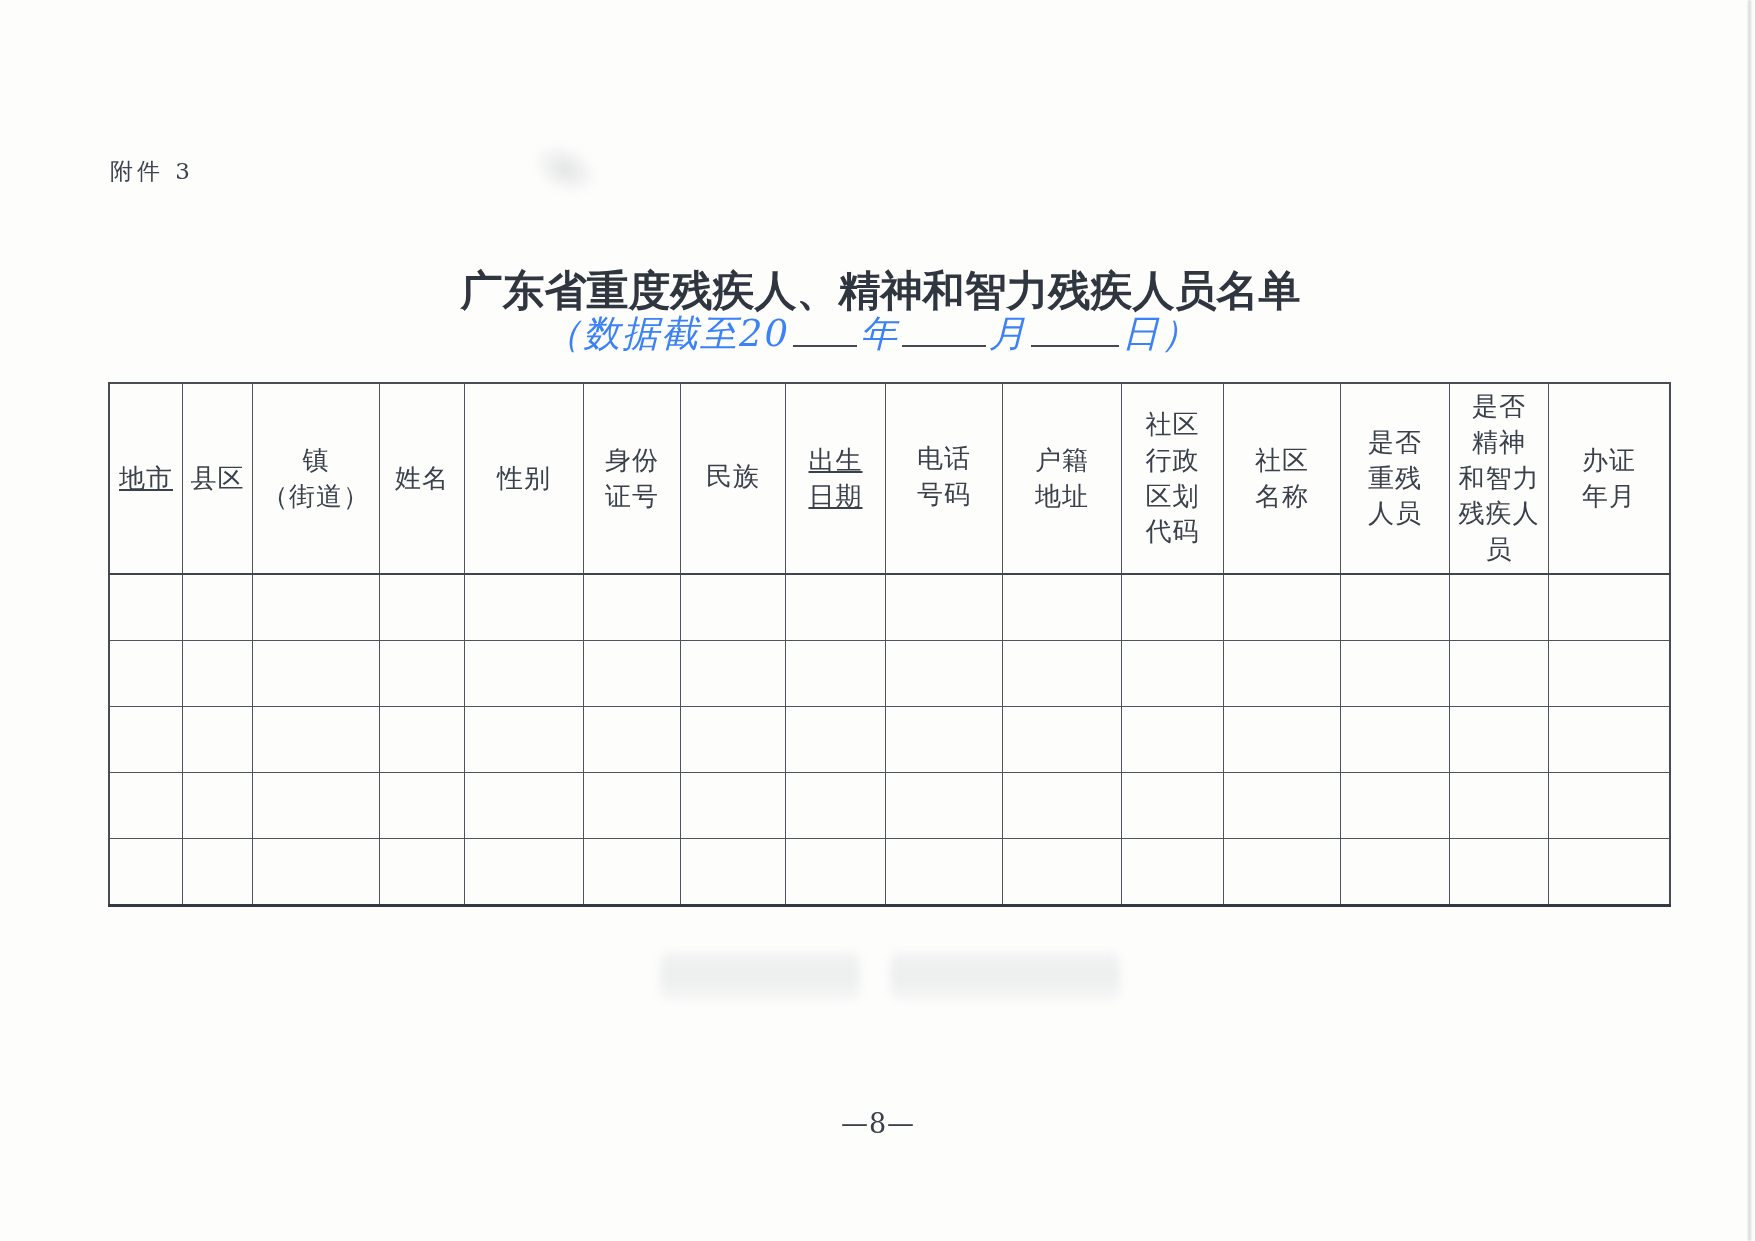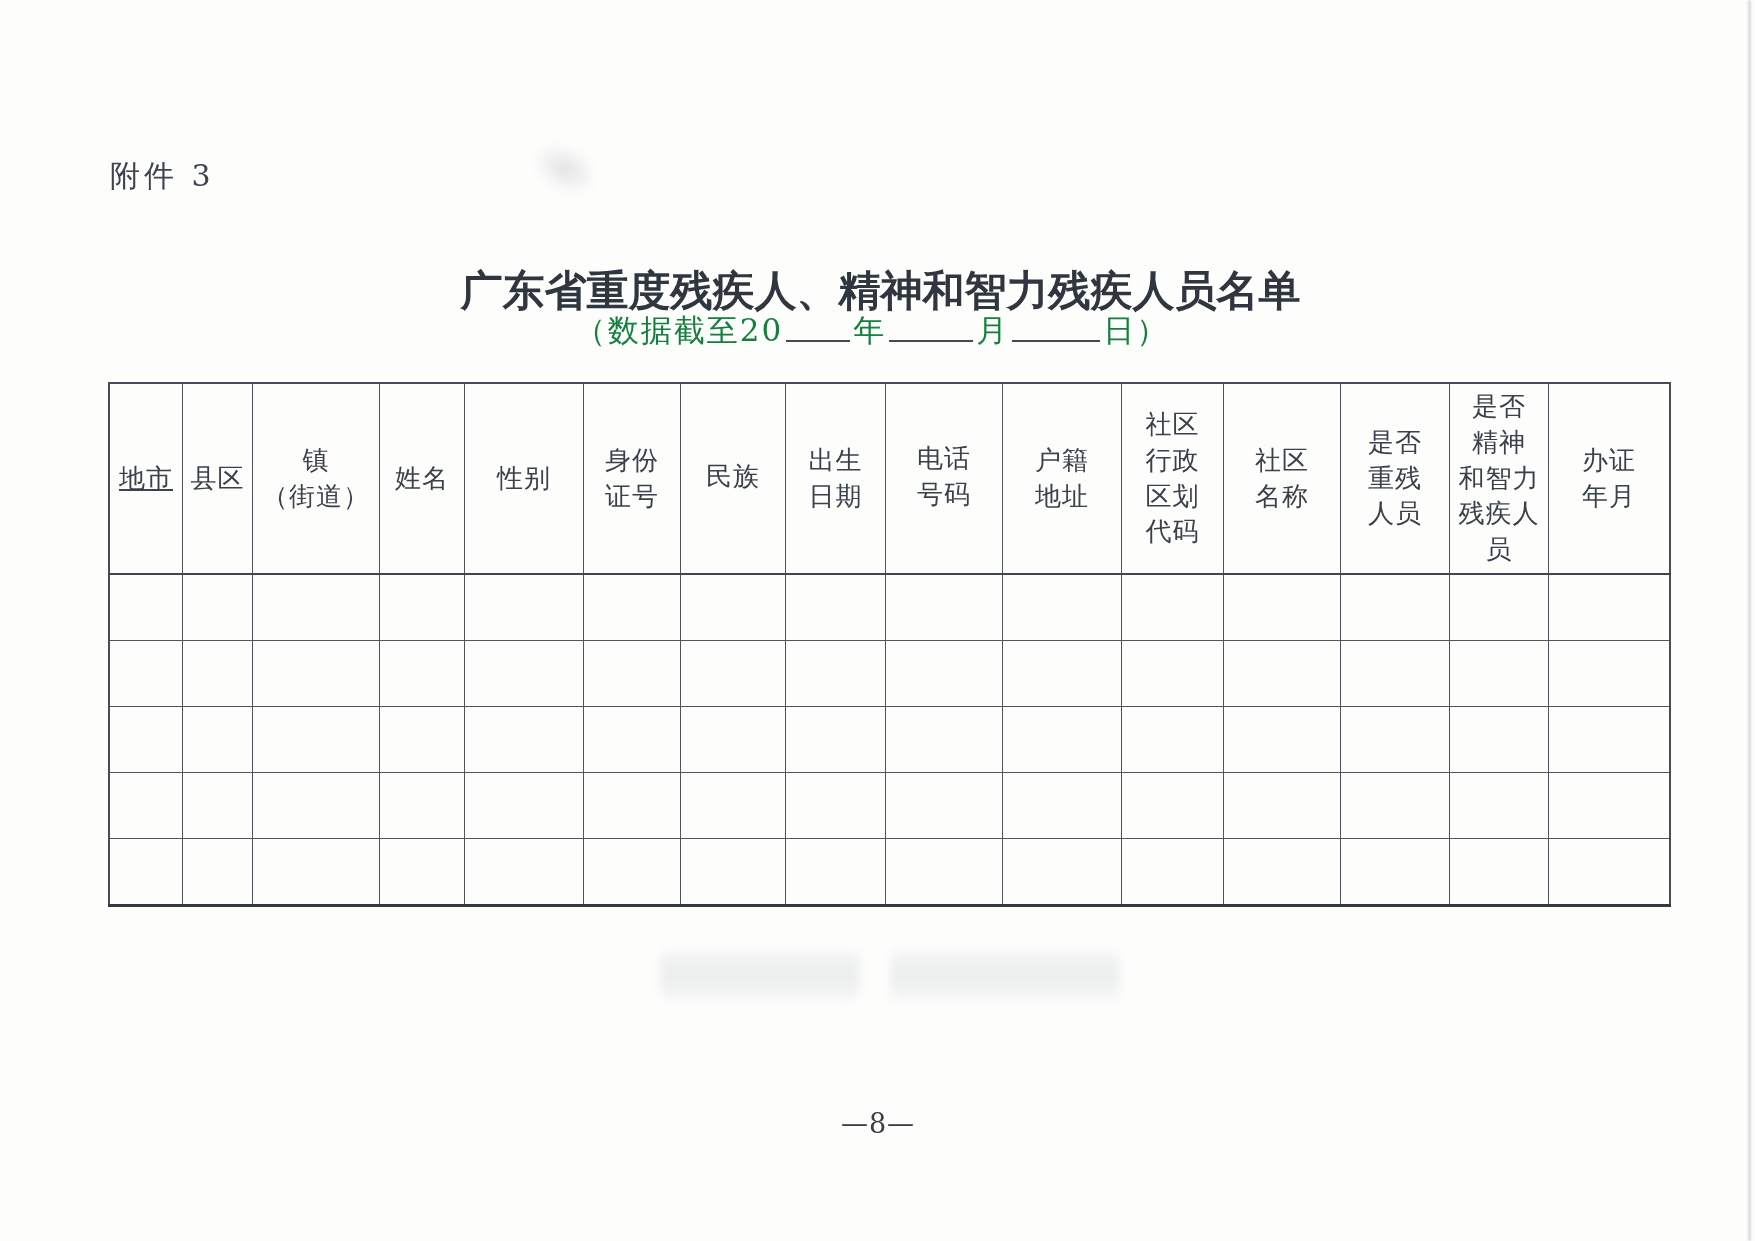--- a/index.html
+++ b/index.html
@@ -6,33 +6,34 @@
   body{
     width:1755px;height:1241px;
     position:relative;
     background:#fdfdfc;
     overflow:hidden;
     font-family:"DejaVu Serif","Liberation Serif",serif;
     color:#3b424c;
   }
   .attachment{
     position:absolute;left:110px;top:156px;
-    font-size:30px;letter-spacing:4px;color:#3d4450;
+    font-size:23px;letter-spacing:4px;color:#3d4450;
   }
   .title{
     position:absolute;left:0;top:240px;width:1761px;
     text-align:center;
     font-size:42px;font-weight:bold;color:#30363f;
     letter-spacing:0px;line-height:1.1;
   }
   .subtitle{
     position:absolute;left:0;top:312px;width:1744px;
     text-align:center;
-    font-size:31px;color:#15803d;letter-spacing:2px;
+    font-size:37px;color:#3b82f6;letter-spacing:2px;
     line-height:1.2;
+    font-style:italic;
   }
   .blank{
     display:inline-block;height:2px;background:#434a54;
     margin:0 3px -1px 3px;
   }
   .blank-year{width:64px;}
   .blank-month{width:84px;}
   .blank-day{width:88px;}
   table.roster{
     position:absolute;left:108px;top:382px;
@@ -105,21 +106,21 @@
     <tr id="header-row">
         <th style="width: 72px; text-decoration: underline;">地市</th>
         <th style="width: 69px;">县区</th>
         <th style="width: 126px;">镇
 （街道）</th>
         <th style="width: 84px;">姓名</th>
         <th style="width: 118px;">性别</th>
         <th style="width: 96px; text-align: center;">身份
 证号</th>
         <th style="width: 104px; font-family: Liberation Mono, monospace;">民族</th>
-        <th style="width: 99px;">出生
+        <th style="width: 99px; text-decoration: underline;">出生
 日期</th>
         <th style="width: 116px; font-family: Liberation Mono, monospace;">电话
 号码</th>
         <th style="width: 118px;">户籍
 地址</th>
         <th style="width: 101px;">社区
 行政
 区划
 代码</th>
         <th style="width: 116px;">社区

